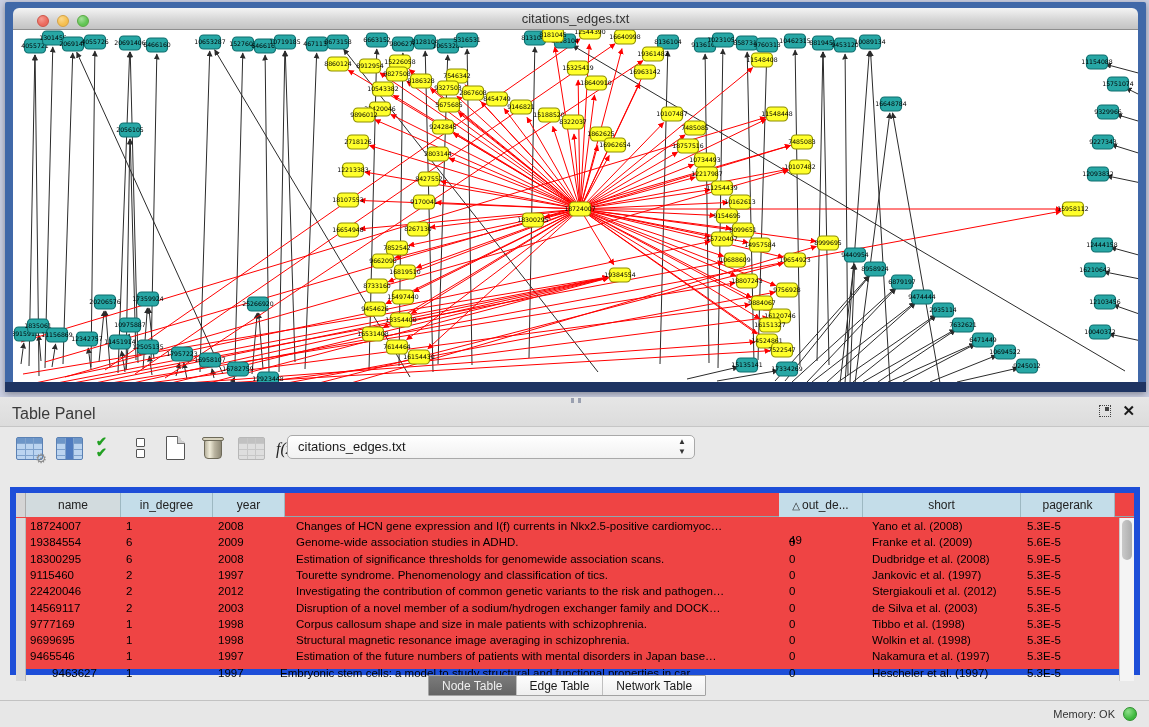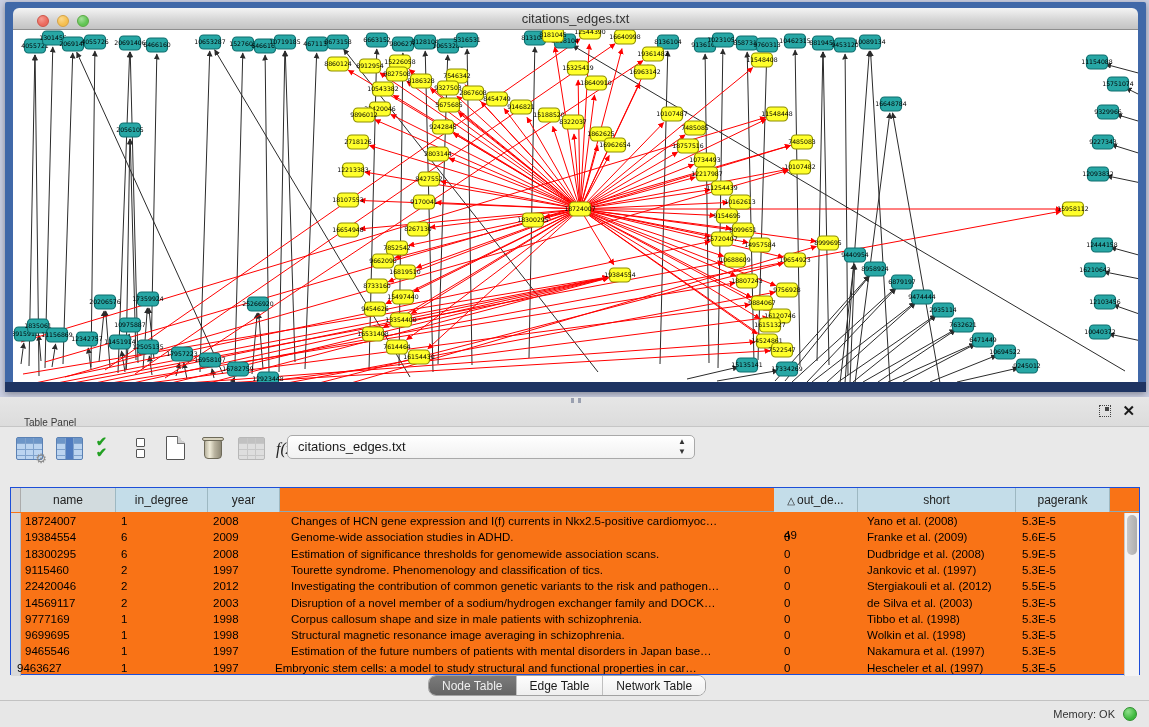--- a/index.html
+++ b/index.html
@@ -23,21 +23,21 @@
   .t-red   { left:24px; background:radial-gradient(circle at 35% 30%, #F59A90, #EC6A5E 60%); border:1px solid #CE5347; }
   .t-yellow{ left:44px; background:radial-gradient(circle at 35% 30%, #FBD88B, #F5BF4F 60%); border:1px solid #D6A243; }
   .t-green { left:64px; background:radial-gradient(circle at 35% 30%, #A5E09B, #61C554 60%); border:1px solid #58A942; }
   .canvas-wrap { position:absolute; left:8px; top:28px; width:1125px; height:355px; background:#FFFFFF; overflow:hidden; }
   #graph-svg { position:absolute; left:0; top:0; }
 
   
   .table-panel { position:absolute; left:0; top:397px; width:1149px; height:303px; background:#E9E9E9; }
   .panel-titlebar { position:absolute; left:0; top:0; width:100%; height:30px;
     background:linear-gradient(#E6E6E6,#DCDCDC); border-bottom:1px solid #C6C6C6; }
-  .panel-title { position:absolute; left:12px; top:20px; font-size:10px; color:#3A3A3A;margin-left:12px; }
+  .panel-title { position:absolute; left:12px; top:8px; font-size:16px; color:#3A3A3A; }
   .panel-grip { position:absolute; left:571px; top:1px; width:10px; height:5px;
     border-left:3px solid #9AA0B0; border-right:3px solid #9AA0B0; }
   .float-icon { position:absolute; right:38px; top:8px; width:12px; height:12px;
     border:1.5px dotted #444; cursor:pointer; }
   .float-icon::after { content:""; position:absolute; right:1px; top:1px; width:4px; height:4px; background:#444; }
   .close-icon { position:absolute; right:14px; top:5px; font-size:15px; font-weight:bold; color:#1A1A1A; cursor:pointer; }
 
   
   .tp-toolbar { position:absolute; left:0; top:34px; width:100%; height:46px; }
   .tbtn { position:absolute; top:6px; cursor:pointer; }
@@ -55,38 +55,38 @@
   .trash-icon { width:22px; height:25px; position:relative; }
   .trash-body { position:absolute; left:2px; top:5px; width:18px; height:19px; background:linear-gradient(90deg,#B9B39F,#EFEBD8 30%,#B9B39F 60%,#8F8A77); border:1px solid #6E6A59; border-radius:2px 2px 4px 4px; }
   .trash-lid { position:absolute; left:0; top:2px; width:22px; height:4px; background:#D8D3BE; border:1px solid #6E6A59; border-radius:2px; }
   .grid-disabled { opacity:.45; filter:grayscale(1); }
   .fx-icon { font-family:"Liberation Serif", serif; font-style:italic; font-size:16px; color:#222; }
   .table-combo { position:absolute; left:287px; top:4px; width:408px; height:24px; background:linear-gradient(#FFFFFF,#F1F1F1);
     border:1px solid #A9A9A9; border-radius:5px; font-size:13px; color:#1A1A1A; line-height:22px; padding-left:10px; cursor:pointer; }
   .combo-arrows { position:absolute; right:8px; top:1px; font-size:8px; color:#333; line-height:10px; text-align:center; }
 
   
-  .data-table { position:absolute; left:10px; top:90px; width:1130px; height:188px; background:#f97316; border:1px solid #1d4ed8; }
+  .data-table { position:absolute; left:10px; top:90px; width:1130px; height:188px; background:#ef4444; border:6px solid #1d4ed8; }
   .thead { position:absolute; left:0; top:0; width:100%; height:24px; border-bottom:1px solid #8FA8B0; }
   .th { position:absolute; top:0; height:24px; font-size:12px; color:#222; text-align:center; line-height:24px;
     background:#C4DDE9; border-right:1px solid #9DB8C2; overflow:hidden; white-space:nowrap; cursor:pointer; }
   .th.gutter { background:#D5D5D5; border-right:1px solid #ABABAB; }
   .th.namecol { background:#D2DBDE; }
   .sort-tri { font-size:10px; margin-right:2px; }
   .tbody { position:absolute; left:0; top:25px; width:1100px; height:163px; overflow:hidden; }
   .tr { position:absolute; left:0; width:100%; height:16.3px; }
   .td { position:absolute; top:0; height:16.3px; line-height:16.3px; font-size:11.5px; color:#000;
     white-space:nowrap; overflow:hidden; }
   .row-gutter { position:absolute; left:0; top:25px; width:10px; height:163px; background:#D9D9D9; border-right:1px solid #BBB; }
   .vscroll { position:absolute; right:0; top:25px; width:15px; height:163px; background:#F4F4F4; border-left:1px solid #C9C9C9; }
   .vthumb { position:absolute; left:2px; top:2px; width:10px; height:40px; background:linear-gradient(90deg,#C9C9C9,#ADADAD); border-radius:5px; cursor:pointer; }
 
   
   .seg-tabs { position:absolute; left:428px; top:278px; height:21px; display:flex;
-    border:1px solid #A2A2A2; border-radius:8px; overflow:hidden; background:#FBFBFB; }
+    border:1px solid #A2A2A2; border-radius:1px; overflow:hidden; background:#FBFBFB; }
   .seg { padding:0 13px; font-size:12px; line-height:20px; color:#1A1A1A; background:linear-gradient(#FDFDFD,#EFEFEF);
     border-right:1px solid #BFBFBF; cursor:pointer; }
   .seg:last-child { border-right:none; }
   .seg.active { background:linear-gradient(#7B7B7B,#646464); color:#EFEFEF; }
 
   
   .status-bar { position:absolute; left:0; top:700px; width:1149px; height:27px; background:#E7E7E7; border-top:1px solid #C2C2C2; }
   .mem-label { position:absolute; right:34px; top:7px; font-size:11px; color:#333; }
   .mem-dot { position:absolute; right:12px; top:6px; width:14px; height:14px; border-radius:50%;
     background:radial-gradient(circle at 35% 30%, #8FE08A, #3DB83D 65%); border:1px solid #2E8F2E; }
@@ -985,21 +985,21 @@
         <div class="tr" style="top: 130.4px;">
           <div class="td" style="left: 14px; width: 89px;">9465546</div>
           <div class="td" style="left: 110px; width: 86px;">1</div>
           <div class="td" style="left: 202px; width: 66px;">1997</div>
           <div class="td" style="left: 280px; width: 488px;">Estimation of the future numbers of patients with mental disorders in Japan base…</div>
           <div class="td" style="left: 773px; width: 78px;">0</div>
           <div class="td" style="left: 856px; width: 152px;">Nakamura et al. (1997)</div>
           <div class="td" style="left: 1011px; width: 88px;">5.3E-5</div>
         </div>
         <div class="tr" style="top: 146.7px;">
-          <div class="td" style="left: 6px; width: 89px;">9463627</div>
+          <div class="td" style="left: 14px; width: 89px; text-align: center;">9463627</div>
           <div class="td" style="left: 110px; width: 86px;">1</div>
           <div class="td" style="left: 202px; width: 66px;">1997</div>
           <div class="td" style="left: 264px; width: 488px;">Embryonic stem cells: a model to study structural and functional properties in car…</div>
           <div class="td" style="left: 773px; width: 78px;">0</div>
           <div class="td" style="left: 856px; width: 152px;">Hescheler et al. (1997)</div>
           <div class="td" style="left: 1011px; width: 88px;">5.3E-5</div>
         </div>
       </div>
     <div class="vscroll">
         <div class="vthumb"></div>

